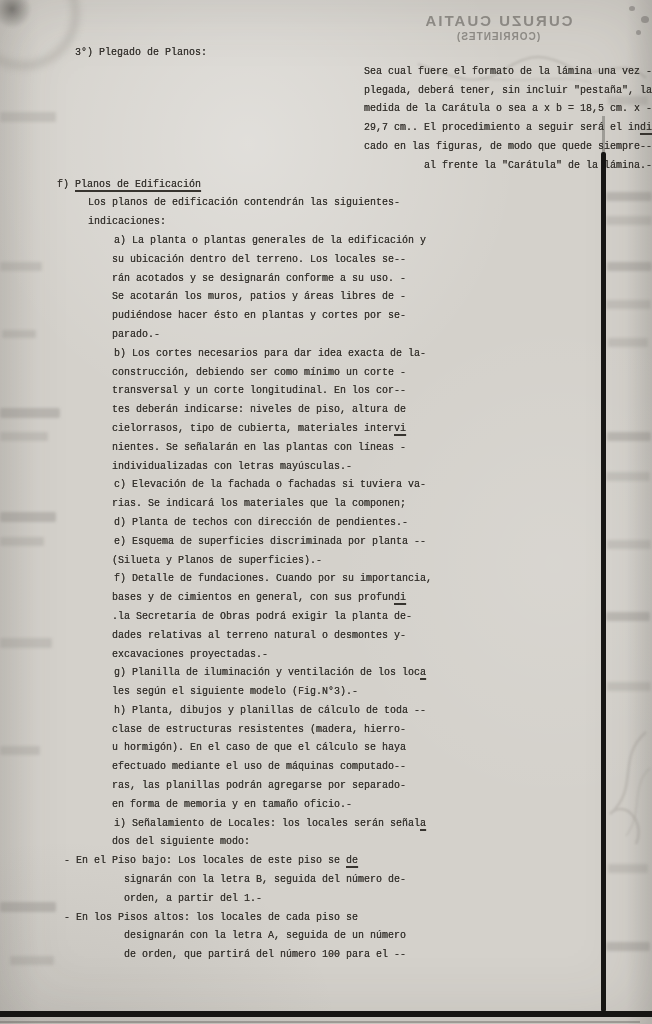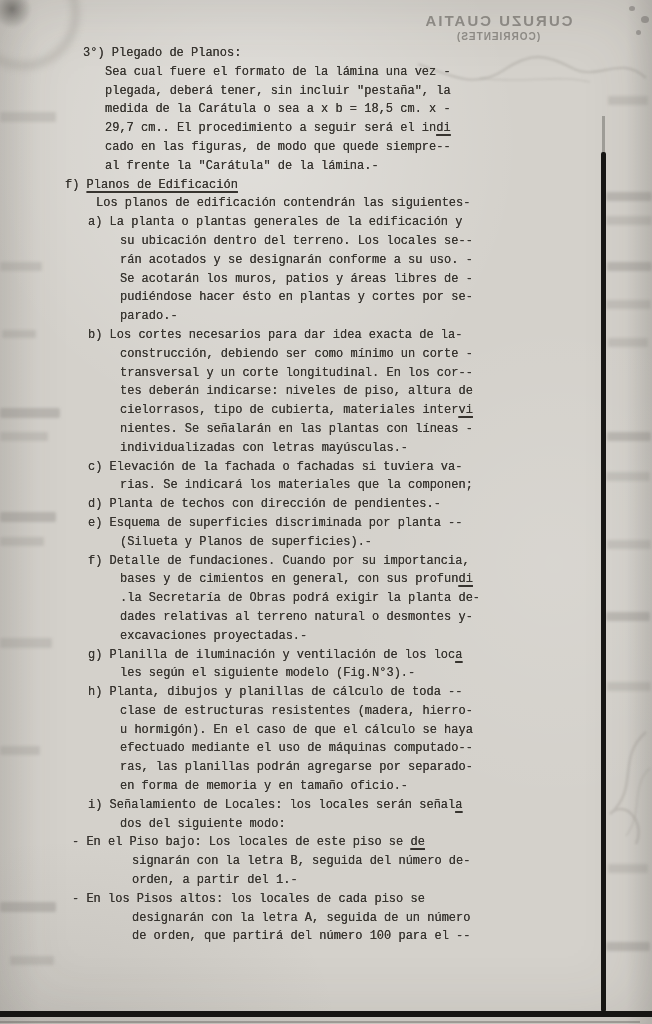--- a/index.html
+++ b/index.html
@@ -9,29 +9,29 @@
     background:#d4d1cb;
     background-image:
       radial-gradient(ellipse 60% 40% at 38% 14%, rgba(255,255,255,0.30), rgba(255,255,255,0) 70%),
       radial-gradient(ellipse 50% 35% at 85% 55%, rgba(255,255,255,0.10), rgba(255,255,255,0) 70%),
       radial-gradient(ellipse 70% 30% at 10% 100%, rgba(82,79,74,0.10), rgba(82,79,74,0) 60%),
       linear-gradient(to right, rgba(96,93,88,0.10), rgba(96,93,88,0) 6%, rgba(96,93,88,0) 96%, rgba(96,93,88,0.16));
     box-shadow: inset 0 0 70px rgba(66,63,58,0.16);
     font-family:"Liberation Mono","DejaVu Sans Mono",monospace;
   }
   
-  #doc{position:absolute;top:44px;left:8px;right:0;color:#37342f;
-       font-size:12px;line-height:18.8px;
+  #doc{position:absolute;top:44px;left:0;right:0;color:#37342f;
+       font-size:10px;line-height:18.8px;
        text-shadow:0 0 0.6px rgba(47,44,40,0.85);}
   .line{white-space:pre;height:18.8px;}
   .h3{padding-left:75px;}
-  .b3{padding-left:97px;}
+  .b3{padding-left:97px;text-align:right;}
   .hf{padding-left:57px;}
   .bf{padding-left:88px;}
-  .it{padding-left:80px;}
+  .it{padding-left:114px;}
   .bi{padding-left:112px;}
   .dd{padding-left:64px;}
   .bd{padding-left:124px;}
   .u{text-decoration:underline;text-decoration-thickness:1.5px;text-underline-offset:3px;}
   
   #vrule{position:absolute;left:601px;top:152px;width:5px;height:860px;background:#161513;border-radius:2px;}
   #vrule-faint{position:absolute;left:602px;top:116px;width:3px;height:38px;background:rgba(40,39,37,0.30);filter:blur(0.5px);}
   #hrule{position:absolute;left:0;top:1011px;width:652px;height:6px;background:#161513;}
   #hrule2{position:absolute;left:0;top:1021px;width:640px;height:2px;background:rgba(92,89,84,0.40);filter:blur(0.5px);}
   
@@ -106,20 +106,21 @@
   <div id="doc">
       <div class="line h3"><span>3°) Plegado de Planos:</span></div>
       <div class="line b3"><span>Sea cual fuere el formato de la lámina una vez -</span></div>
       <div class="line b3"><span>plegada, deberá tener, sin incluir "pestaña", la</span></div>
       <div class="line b3"><span>medida de la Carátula o sea a x b = 18,5 cm. x -</span></div>
       <div class="line b3"><span>29,7 cm.. El procedimiento a seguir será el in</span><span class="u">di</span></div>
       <div class="line b3"><span>cado en las figuras, de modo que quede siempre--</span></div>
       <div class="line b3"><span>al frente la "Carátula" de la lámina.-</span></div>
       <div class="line hf"><span>f) </span><span class="u">Planos de Edificación</span></div>
       <div class="line bf"><span>Los planos de edificación contendrán las siguientes-</span></div>
+      <div class="line bf"><span>indicaciones:</span></div>
       <div class="line it"><span>a) La planta o plantas generales de la edificación y</span></div>
       <div class="line bi"><span>su ubicación dentro del terreno. Los locales se--</span></div>
       <div class="line bi"><span>rán acotados y se designarán conforme a su uso. -</span></div>
       <div class="line bi"><span>Se acotarán los muros, patios y áreas libres de -</span></div>
       <div class="line bi"><span>pudiéndose hacer ésto en plantas y cortes por se-</span></div>
       <div class="line bi"><span>parado.-</span></div>
       <div class="line it"><span>b) Los cortes necesarios para dar idea exacta de la-</span></div>
       <div class="line bi"><span>construcción, debiendo ser como mínimo un corte -</span></div>
       <div class="line bi"><span>transversal y un corte longitudinal. En los cor--</span></div>
       <div class="line bi"><span>tes deberán indicarse: niveles de piso, altura de</span></div>

